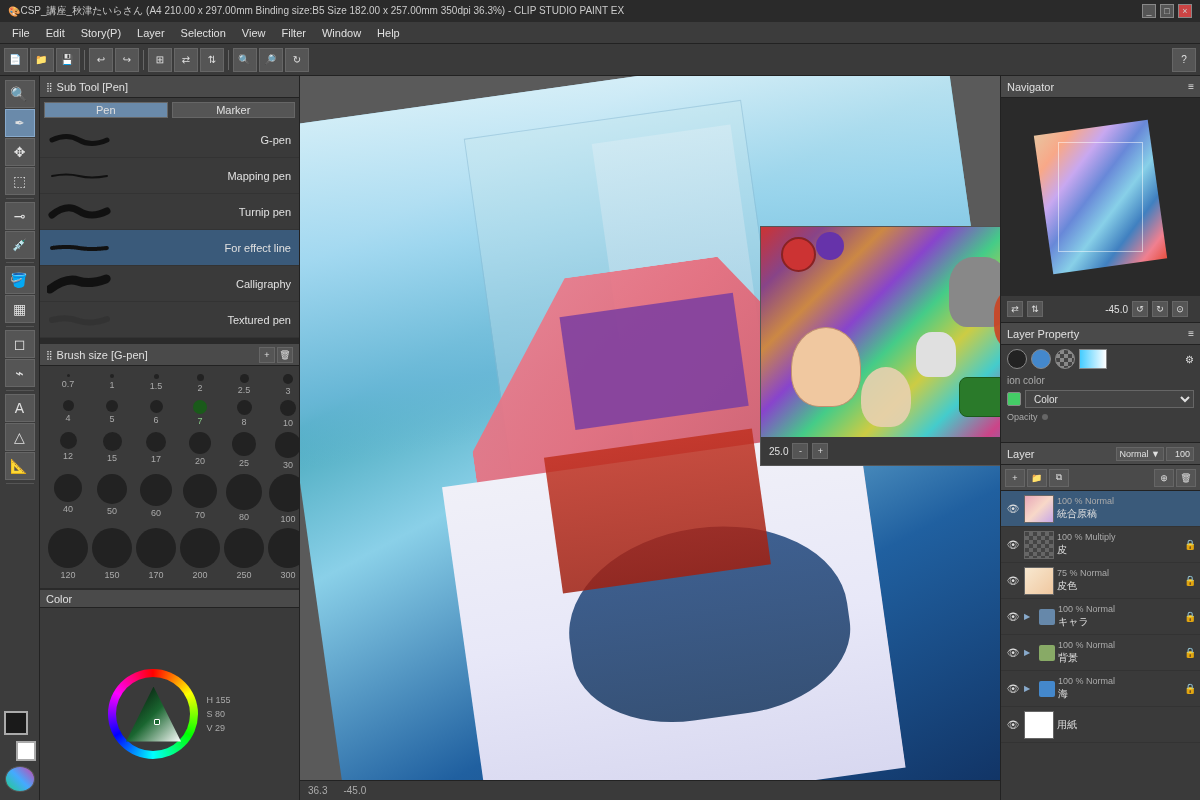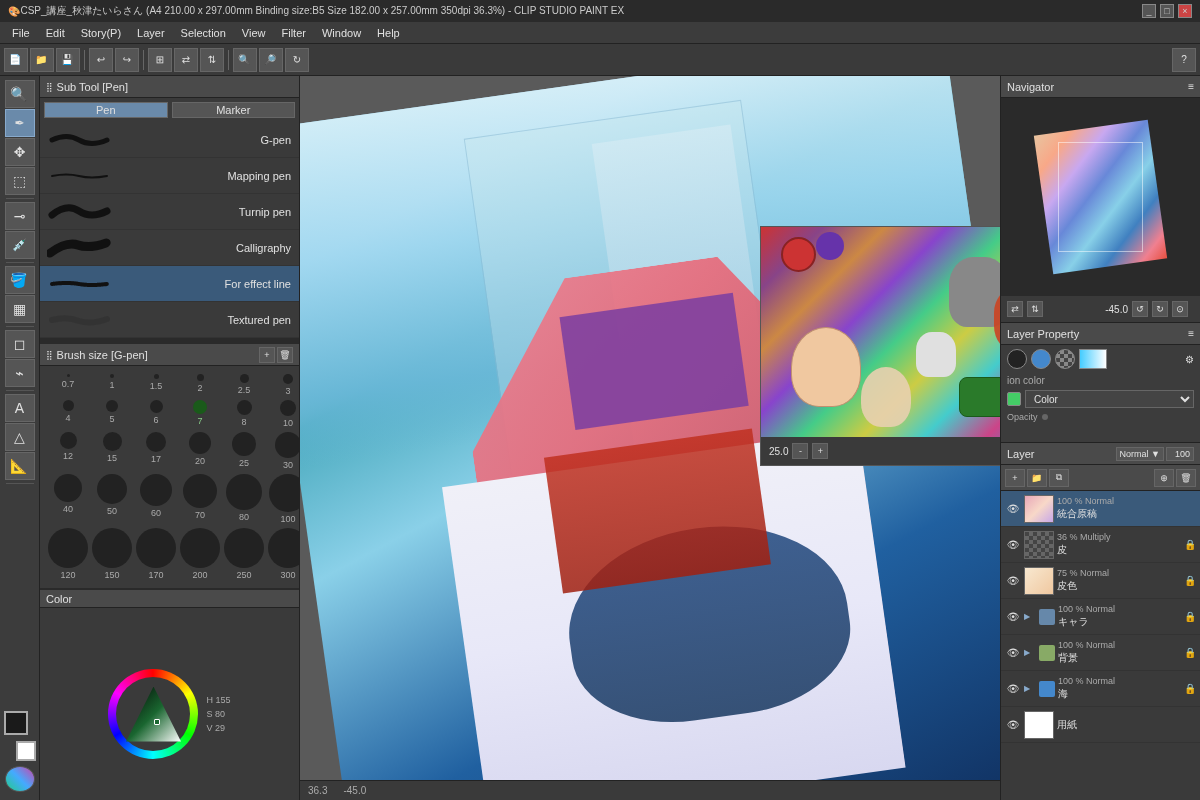--- a/index.html
+++ b/index.html
@@ -245,35 +245,35 @@
         <span class="brush-name">Mapping pen</span>
       </div>
       <div class="brush-item">
         <div class="brush-preview">
           <svg width="65" height="30">
               <path d="M5,18 Q20,6 32,14 Q44,22 60,14" stroke="#111" stroke-width="7" fill="none" stroke-linecap="round"></path>
             </svg>
         </div>
         <span class="brush-name">Turnip pen</span>
       </div>
+      <div class="brush-item selected">
+        <div class="brush-preview">
+          <svg width="65" height="30">
+              <path d="M5,15 Q20,13 32,15 Q44,17 60,15" stroke="#111" stroke-width="4" fill="none" stroke-linecap="round" stroke-dasharray="1,0.5"></path>
+            </svg>
+        </div>
+        <span class="brush-name">For effect line</span>
+      </div>
       <div class="brush-item">
         <div class="brush-preview">
           <svg width="65" height="30">
               <path d="M5,20 Q20,8 32,12 Q44,16 60,10" stroke="#111" stroke-width="9" fill="none" stroke-linecap="round" transform="skewX(-5)"></path>
             </svg>
         </div>
         <span class="brush-name">Calligraphy</span>
-      </div>
-      <div class="brush-item selected">
-        <div class="brush-preview">
-          <svg width="65" height="30">
-              <path d="M5,15 Q20,13 32,15 Q44,17 60,15" stroke="#111" stroke-width="4" fill="none" stroke-linecap="round" stroke-dasharray="1,0.5"></path>
-            </svg>
-        </div>
-        <span class="brush-name">For effect line</span>
       </div>
       <div class="brush-item">
         <div class="brush-preview">
           <svg width="65" height="30">
               <path d="M5,15 Q20,11 32,16 Q44,20 60,14" stroke="#333" stroke-width="6" fill="none" stroke-linecap="round" opacity="0.85"></path>
             </svg>
         </div>
         <span class="brush-name">Textured pen</span>
       </div>
     </div>
@@ -604,21 +604,21 @@
           <div class="layer-info">
             <div class="layer-blend-info">100 % Normal</div>
             <div class="layer-name">統合原稿</div>
           </div>
         </div>
 
         <div class="layer-item">
           <div class="layer-vis">👁</div>
           <div class="layer-thumb layer-thumb-2"></div>
           <div class="layer-info">
-            <div class="layer-blend-info">36 % Multiply</div>
+            <div class="layer-blend-info">100 % Multiply</div>
             <div class="layer-name">皮</div>
           </div>
           <div class="layer-lock">🔒</div>
         </div>
 
         <div class="layer-item">
           <div class="layer-vis">👁</div>
           <div class="layer-thumb layer-thumb-3"></div>
           <div class="layer-info">
             <div class="layer-blend-info">75 % Normal</div>

